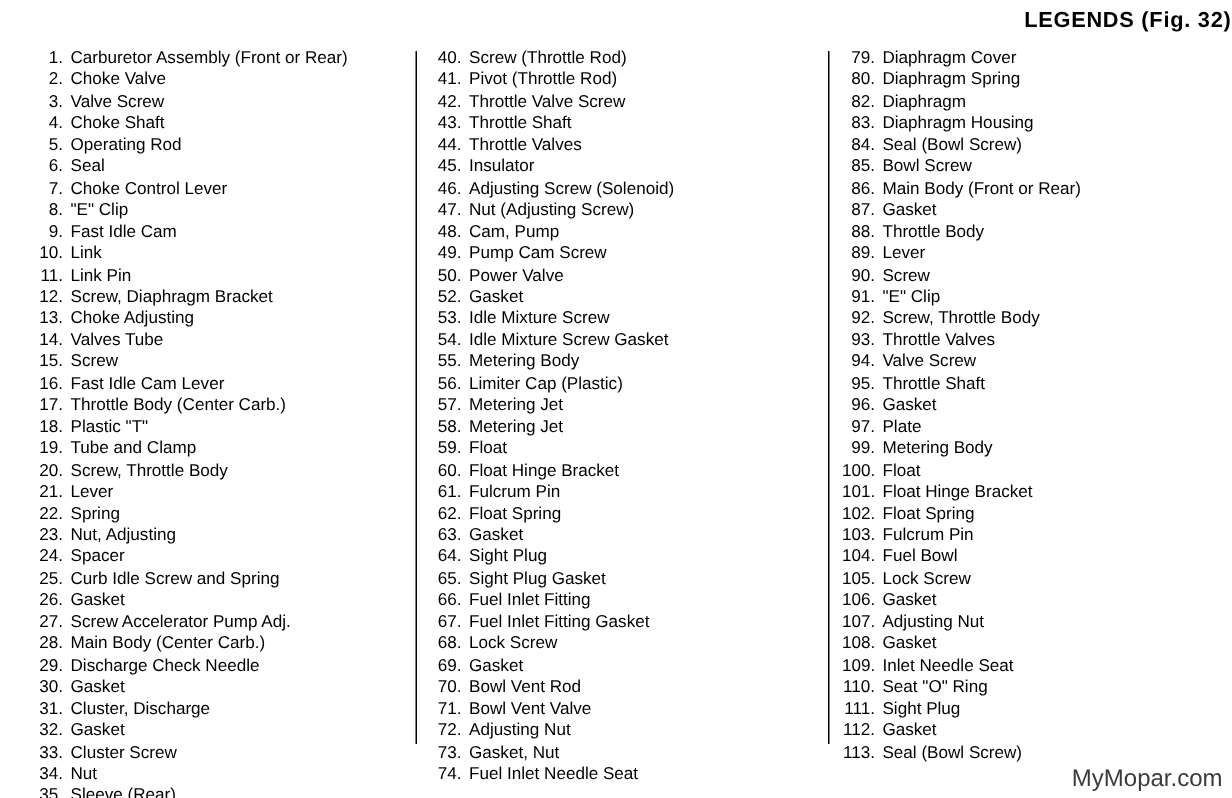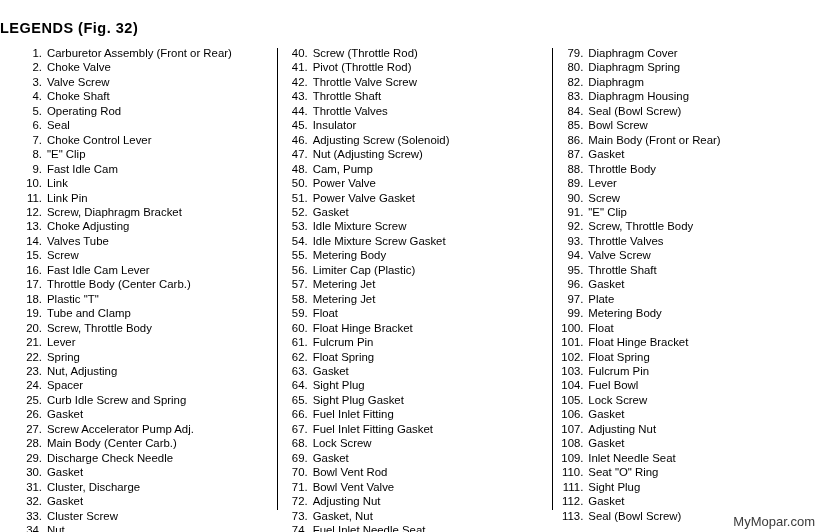--- a/index.html
+++ b/index.html
@@ -15,25 +15,25 @@
     overflow: hidden;
     position: relative;
   }
   .page {
     position: relative;
     width: 821px;
     height: 532px;
     box-sizing: border-box;
   }
   .title {
-    text-align: left;
+    text-align: right;
     font-size: 14.5px;
     font-weight: bold;
     letter-spacing: 0.5px;
-    padding-top: 20px;
+    padding-top: 6px;
     padding-bottom: 6px;
     color: #000000;
   }
   .columns {
     display: flex;
     flex-direction: row;
     align-items: flex-start;
     padding: 4px 6px 0 6px;
     box-sizing: border-box;
   }
@@ -69,21 +69,21 @@
     text-align: right;
     margin-right: 5px;
   }
   .lbl {
     display: inline;
   }
   .footer {
     position: absolute;
     right: 6px;
     bottom: 3px;
-    font-size: 13px;
+    font-size: 16px;
     color: #3b3b3b;
     font-family: "Liberation Sans", sans-serif;
   }
 </style>
 </head>
 <body>
 
 <div class="page">
 
   <div class="title">LEGENDS (Fig. 32)</div>
@@ -136,22 +136,22 @@
       <ul class="legend-list">
           <li><span class="num">40.</span><span class="lbl">Screw (Throttle Rod)</span></li>
           <li><span class="num">41.</span><span class="lbl">Pivot (Throttle Rod)</span></li>
           <li><span class="num">42.</span><span class="lbl">Throttle Valve Screw</span></li>
           <li><span class="num">43.</span><span class="lbl">Throttle Shaft</span></li>
           <li><span class="num">44.</span><span class="lbl">Throttle Valves</span></li>
           <li><span class="num">45.</span><span class="lbl">Insulator</span></li>
           <li><span class="num">46.</span><span class="lbl">Adjusting Screw (Solenoid)</span></li>
           <li><span class="num">47.</span><span class="lbl">Nut (Adjusting Screw)</span></li>
           <li><span class="num">48.</span><span class="lbl">Cam, Pump</span></li>
+          <li><span class="num">49.</span><span class="lbl">Pump Cam Screw</span></li>
           <li><span class="num">50.</span><span class="lbl">Power Valve</span></li>
-          <li><span class="num">51.</span><span class="lbl">Power Valve Gasket</span></li>
           <li><span class="num">52.</span><span class="lbl">Gasket</span></li>
           <li><span class="num">53.</span><span class="lbl">Idle Mixture Screw</span></li>
           <li><span class="num">54.</span><span class="lbl">Idle Mixture Screw Gasket</span></li>
           <li><span class="num">55.</span><span class="lbl">Metering Body</span></li>
           <li><span class="num">56.</span><span class="lbl">Limiter Cap (Plastic)</span></li>
           <li><span class="num">57.</span><span class="lbl">Metering Jet</span></li>
           <li><span class="num">58.</span><span class="lbl">Metering Jet</span></li>
           <li><span class="num">59.</span><span class="lbl">Float</span></li>
           <li><span class="num">60.</span><span class="lbl">Float Hinge Bracket</span></li>
           <li><span class="num">61.</span><span class="lbl">Fulcrum Pin</span></li>

